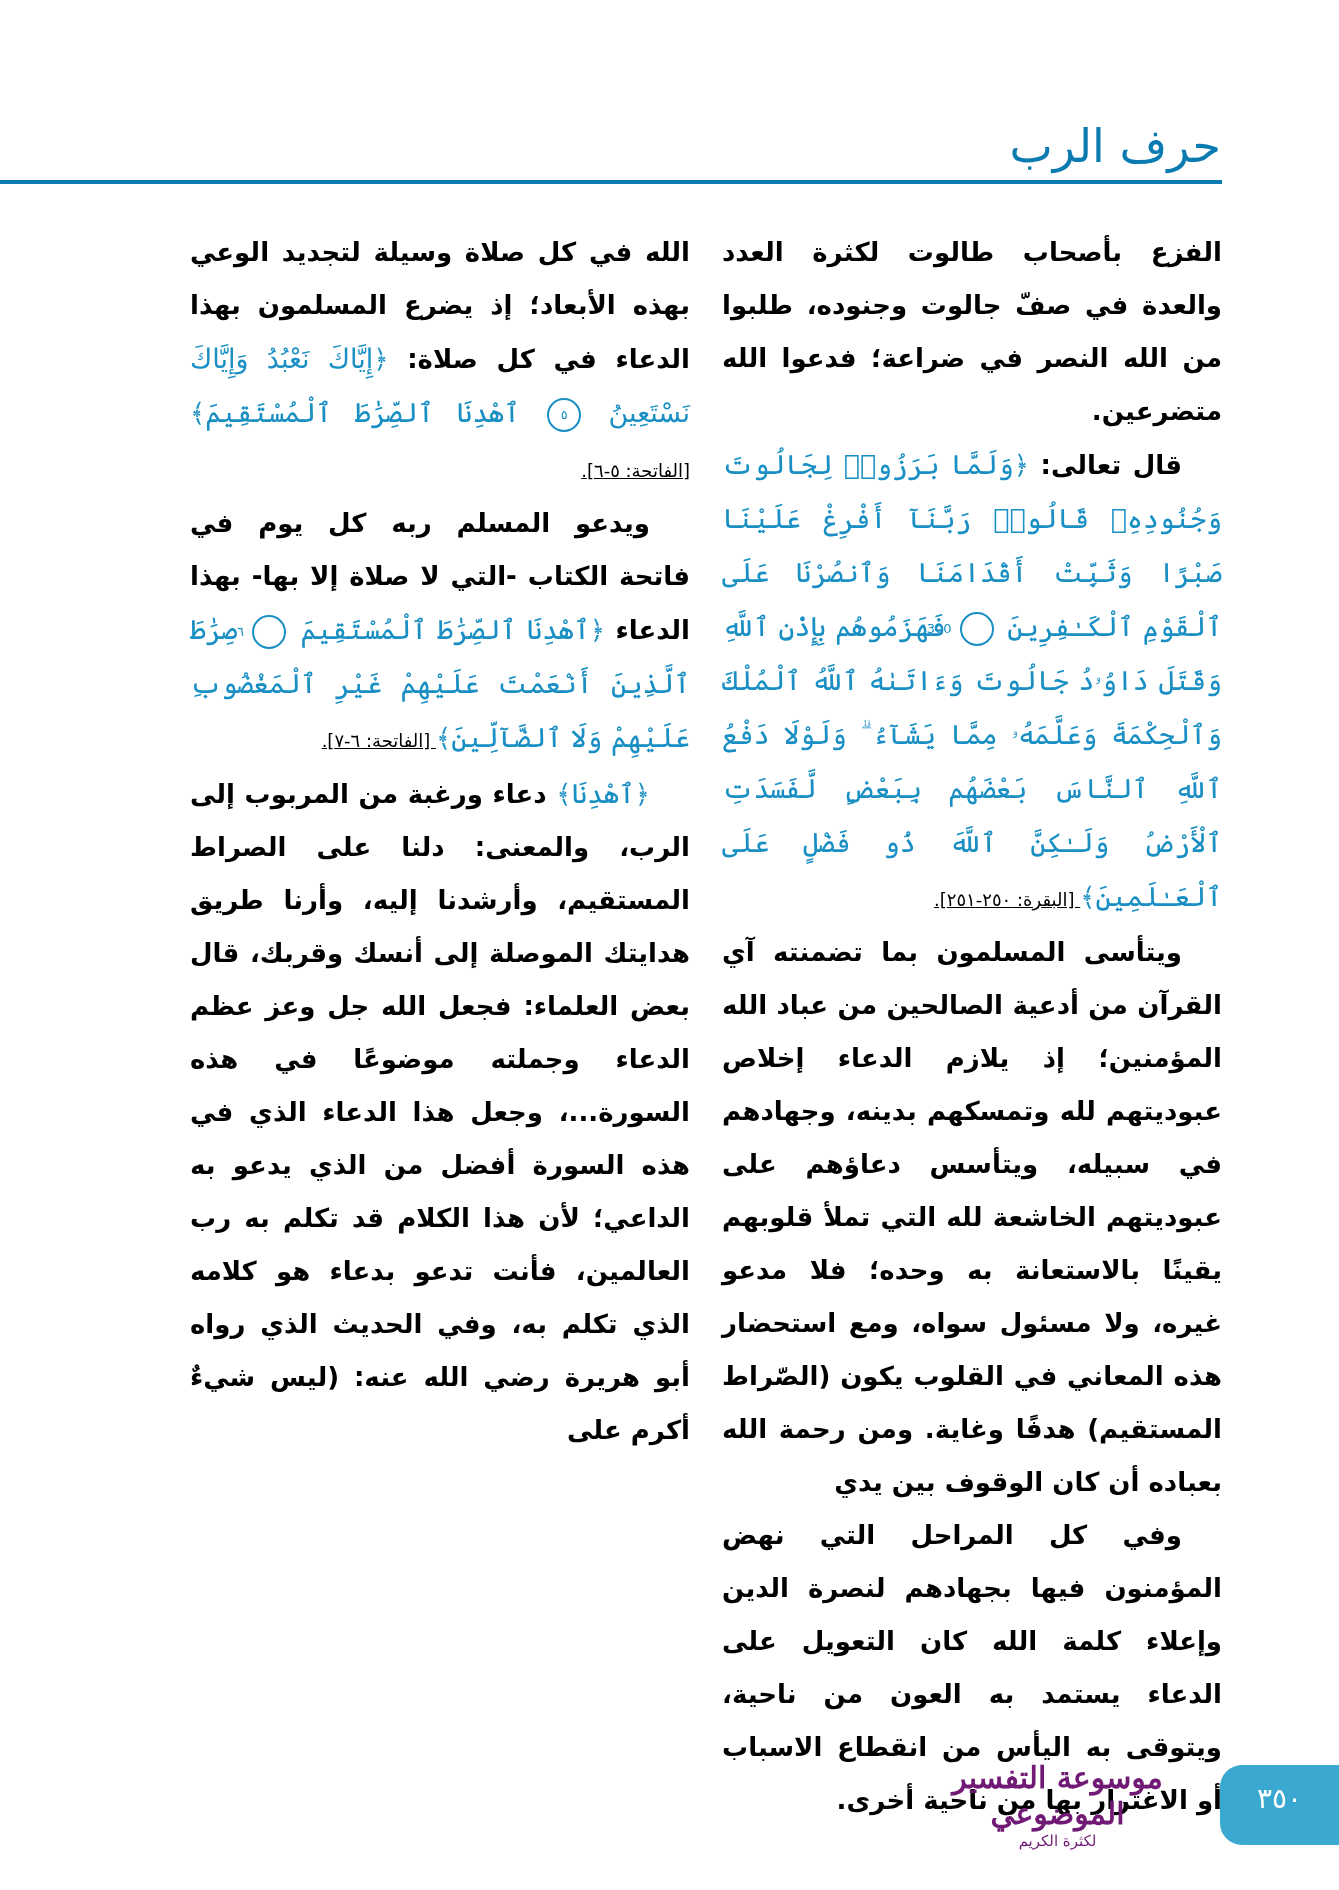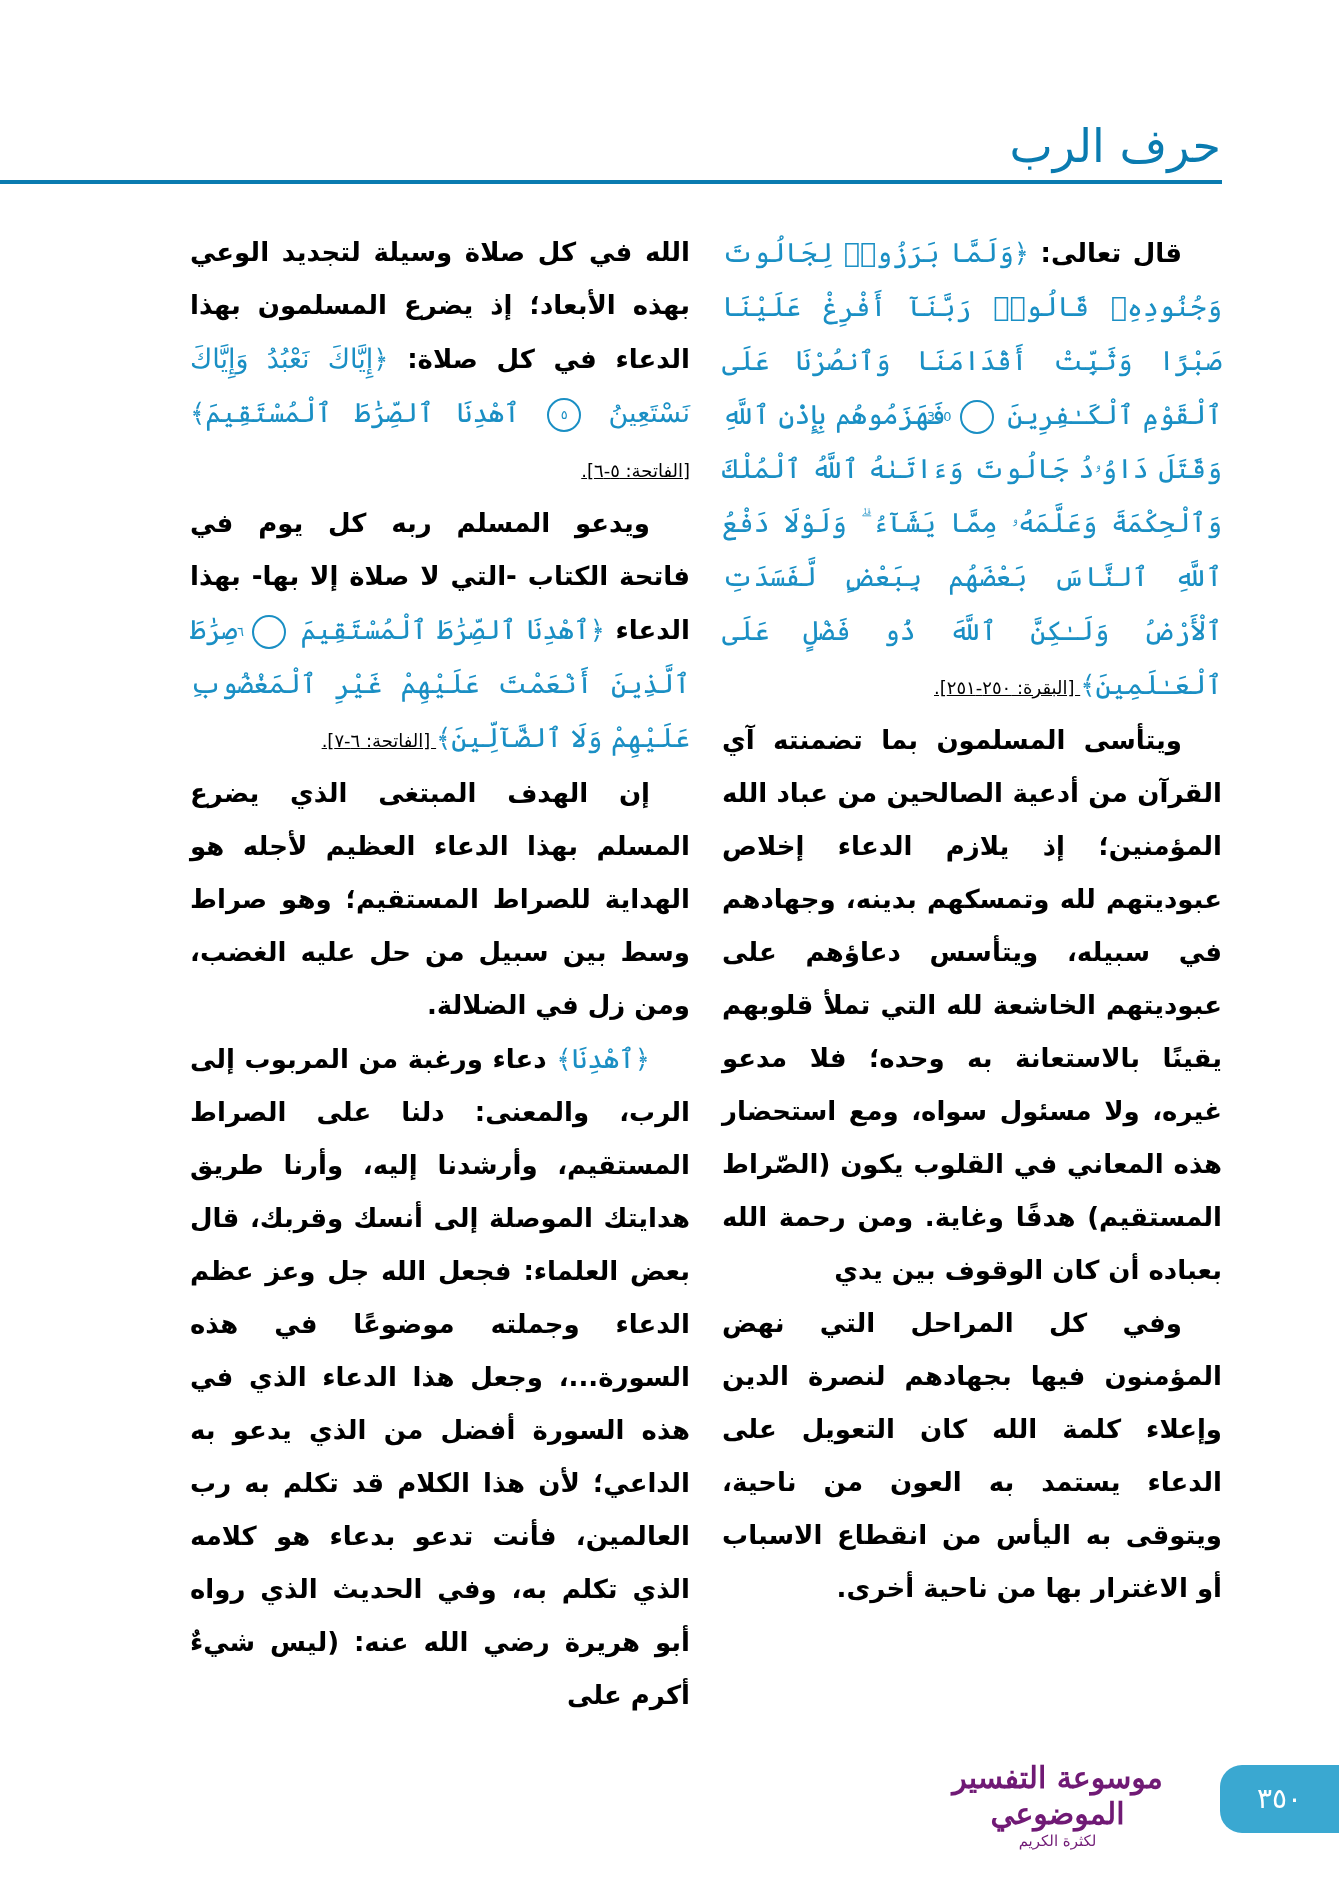--- a/index.html
+++ b/index.html
@@ -17,31 +17,32 @@
   .quran { color:#1a8fc4; font-weight:normal; font-family:"DejaVu Serif", serif; font-size:27px; }
   .ref { font-weight:normal; font-size:18px;text-decoration:underline; }
   .bracket { color:#1a8fc4; font-weight:normal; font-size:26px; }
   .ayah { display:inline-block; width:30px; height:30px; border:2px solid #1a8fc4; border-radius:50%;
           color:#1a8fc4; font-size:13px; line-height:30px; text-align:center; vertical-align:middle;
           font-weight:normal; margin:0 4px; }
   .footer-logo { position:absolute; left:915px; top:1760px; width:285px; text-align:center;
           color:#701a75; direction:rtl; font-family:"DejaVu Serif", serif; }
   .footer-logo .l1 { font-size:30px; line-height:36px; font-weight:bold; letter-spacing:-1px; }
   .footer-logo .l2 { font-size:15px; line-height:18px; }
-  .page-badge { position:absolute; left:1220px; top:1765px; width:119px; height:68px;
+  .page-badge { position:absolute; left:1220px; top:1765px; width:119px; height:80px;
           background:#3aa8d1; border-radius:22px 0 0 22px; color:#fff; font-size:28px;
           text-align:center; line-height:68px; direction:rtl; }
 </style>
 </head>
 <body>
 
 <div class="header-title">حرف الرب</div>
 <div class="header-rule"></div>
 
 <div class="col col-right">
+  <p>الفزع بأصحاب طالوت لكثرة العدد والعدة في صفّ جالوت وجنوده، طلبوا من الله النصر في ضراعة؛ فدعوا الله متضرعين.</p>
   <p class="indent">
     <span>قال تعالى: </span>
     <span class="bracket">﴿</span><span class="quran">وَلَمَّا بَرَزُوا۟ لِجَالُوتَ وَجُنُودِهِۦ قَالُوا۟ رَبَّنَآ أَفْرِغْ عَلَيْنَا صَبْرًا وَثَبِّتْ أَقْدَامَنَا وَٱنصُرْنَا عَلَى ٱلْقَوْمِ ٱلْكَـٰفِرِينَ</span>
     <span class="ayah">300</span>
     <span class="quran">فَهَزَمُوهُم بِإِذْنِ ٱللَّهِ وَقَتَلَ دَاوُۥدُ جَالُوتَ وَءَاتَىٰهُ ٱللَّهُ ٱلْمُلْكَ وَٱلْحِكْمَةَ وَعَلَّمَهُۥ مِمَّا يَشَآءُ ۗ وَلَوْلَا دَفْعُ ٱللَّهِ ٱلنَّاسَ بَعْضَهُم بِبَعْضٍ لَّفَسَدَتِ ٱلْأَرْضُ وَلَـٰكِنَّ ٱللَّهَ ذُو فَضْلٍ عَلَى ٱلْعَـٰلَمِينَ</span><span class="bracket">﴾</span><span class="ref"> [البقرة: ٢٥٠-٢٥١].</span>
   </p>
   <p class="indent">ويتأسى المسلمون بما تضمنته آي القرآن من أدعية الصالحين من عباد الله المؤمنين؛ إذ يلازم الدعاء إخلاص عبوديتهم لله وتمسكهم بدينه، وجهادهم في سبيله، ويتأسس دعاؤهم على عبوديتهم الخاشعة لله التي تملأ قلوبهم يقينًا بالاستعانة به وحده؛ فلا مدعو غيره، ولا مسئول سواه، ومع استحضار هذه المعاني في القلوب يكون (الصّراط المستقيم) هدفًا وغاية. ومن رحمة الله بعباده أن كان الوقوف بين يدي</p>
   <p class="indent">وفي كل المراحل التي نهض المؤمنون فيها بجهادهم لنصرة الدين وإعلاء كلمة الله كان التعويل على الدعاء يستمد به العون من ناحية، ويتوقى به اليأس من انقطاع الاسباب أو الاغترار بها من ناحية أخرى.</p>
 </div>
 
@@ -51,21 +52,20 @@
     <span class="bracket">﴿</span><span class="quran">إِيَّاكَ نَعْبُدُ وَإِيَّاكَ نَسْتَعِينُ</span>
     <span class="ayah">٥</span>
     <span class="quran">ٱهْدِنَا ٱلصِّرَٰطَ ٱلْمُسْتَقِيمَ</span><span class="bracket">﴾</span><span class="ref"> [الفاتحة: ٥-٦].</span>
   </p>
   <p class="indent">
     <span>ويدعو المسلم ربه كل يوم في فاتحة الكتاب -التي لا صلاة إلا بها- بهذا الدعاء </span>
     <span class="bracket">﴿</span><span class="quran">ٱهْدِنَا ٱلصِّرَٰطَ ٱلْمُسْتَقِيمَ</span>
     <span class="ayah">٦</span>
     <span class="quran">صِرَٰطَ ٱلَّذِينَ أَنْعَمْتَ عَلَيْهِمْ غَيْرِ ٱلْمَغْضُوبِ عَلَيْهِمْ وَلَا ٱلضَّآلِّينَ</span><span class="bracket">﴾</span><span class="ref"> [الفاتحة: ٦-٧].</span>
   </p>
-  <p class="indent">إن الهدف المبتغى الذي يضرع المسلم بهذا الدعاء العظيم لأجله هو الهداية للصراط المستقيم؛ وهو صراط وسط بين سبيل من حل عليه الغضب، ومن زل في الضلالة.</p>
   <p class="indent">
     <span class="bracket">﴿</span><span class="quran">ٱهْدِنَا</span><span class="bracket">﴾</span><span> دعاء ورغبة من المربوب إلى الرب، والمعنى: دلنا على الصراط المستقيم، وأرشدنا إليه، وأرنا طريق هدايتك الموصلة إلى أنسك وقربك، قال بعض العلماء: فجعل الله جل وعز عظم الدعاء وجملته موضوعًا في هذه السورة...، وجعل هذا الدعاء الذي في هذه السورة أفضل من الذي يدعو به الداعي؛ لأن هذا الكلام قد تكلم به رب العالمين، فأنت تدعو بدعاء هو كلامه الذي تكلم به، وفي الحديث الذي رواه أبو هريرة رضي الله عنه: (ليس شيءٌ أكرم على</span>
   </p>
 </div>
 
 <div class="footer-logo">
   <div class="l1">موسوعة التفسير الموضوعي</div>
   <div class="l2">لكثرة الكريم</div>
 </div>
 <div class="page-badge">٣٥٠</div>

